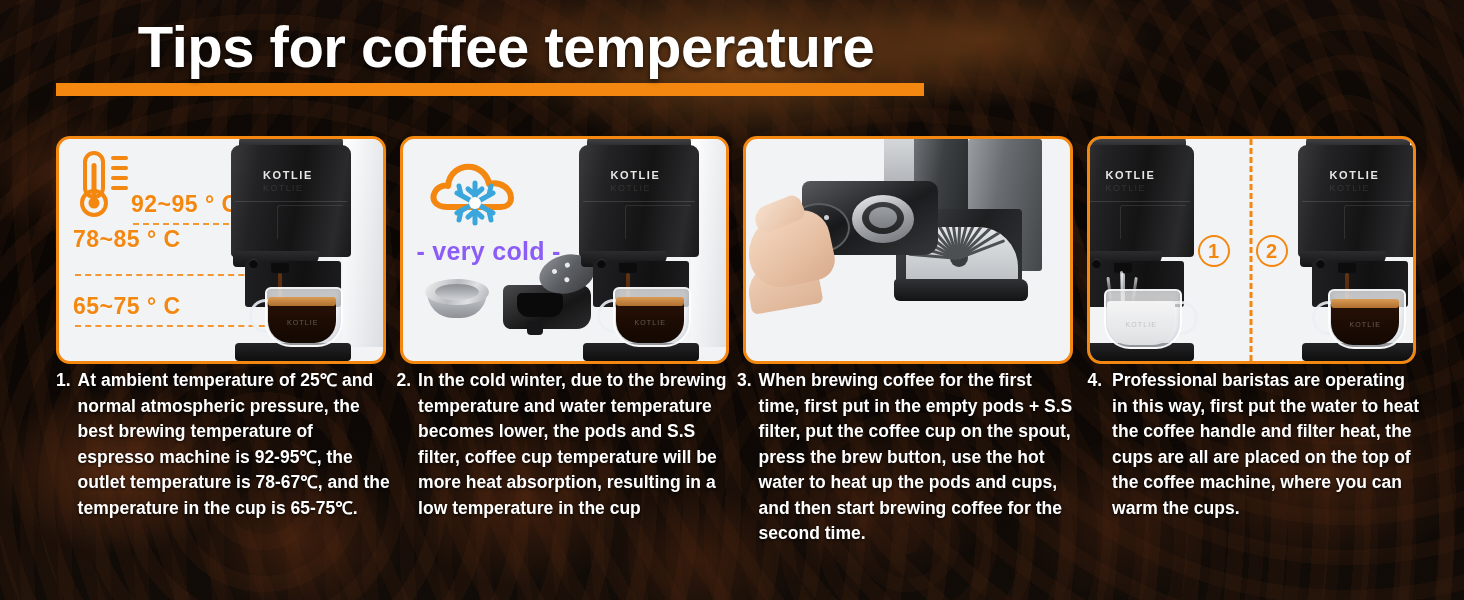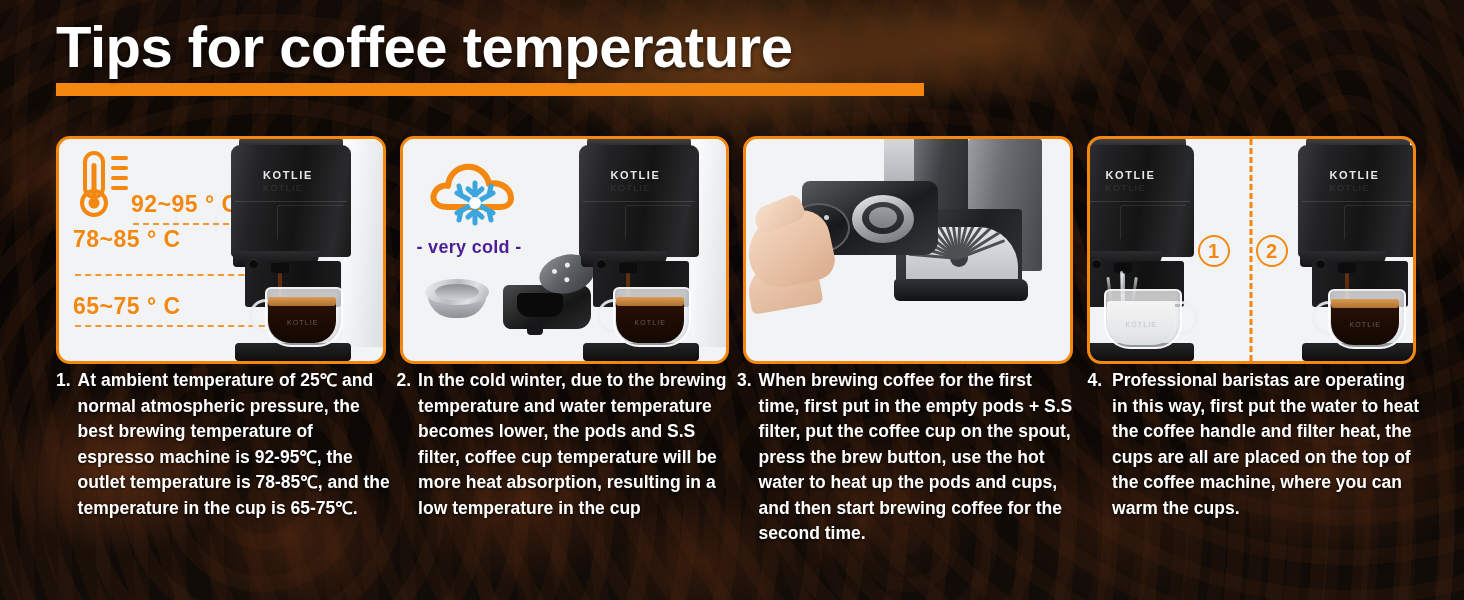--- a/index.html
+++ b/index.html
@@ -55,20 +55,21 @@
     width: 900px;
   }
   #page-title {
     font-size: 58px;
     line-height: 62px;
     font-weight: 700;
     color: #ffffff;
     letter-spacing: -0.5px;
     white-space: nowrap;
     text-shadow: 0 2px 5px rgba(0,0,0,.65);
+    text-align: center;
   }
   #title-underline {
     margin-top: 5px;
     width: 868px;
     height: 13px;
     background: #f3870f;
   }
 
   
   #panels {
@@ -270,23 +271,23 @@
 
   
   #cloud-icon {
     position: absolute;
     left: 22px; top: 12px;
     width: 105px; height: 78px;
   }
   #very-cold {
     position: absolute;
     left: 14px; top: 98px;
-    font-size: 18px;
+    font-size: 25px;
     font-weight: 700;
-    color: #4c1d95;
+    color: #8b5cf6;
     white-space: nowrap;
     letter-spacing: .3px;
   }
   .ss-filter {
     position: absolute;
     left: 22px; top: 140px;
     width: 64px; height: 42px;
   }
   .ss-filter .rim {
     position: absolute; left: 0; top: 0;
@@ -745,21 +746,21 @@
       <div class="cup-crema"></div>
       <div class="cup-brand">KOTLIE</div>
     </div>
   </div>
 
 </div>
 
 <div id="captions">
   <div class="caption c1">
     <span class="cap-num">1.</span>
-    <span class="cap-text">At ambient temperature of 25℃ and normal atmospheric pressure, the best brewing temperature of espresso machine is 92-95℃, the outlet temperature is 78-85℃, and the temperature in the cup is 65-75℃.</span>
+    <span class="cap-text">At ambient temperature of 25℃ and normal atmospheric pressure, the best brewing temperature of espresso machine is 92-95℃, the outlet temperature is 78-67℃, and the temperature in the cup is 65-75℃.</span>
   </div>
   <div class="caption c2">
     <span class="cap-num">2.</span>
     <span class="cap-text">In the cold winter, due to the brewing temperature and water temperature becomes lower, the pods and S.S filter, coffee cup temperature will be more heat absorption, resulting in a low temperature in the cup</span>
   </div>
   <div class="caption c3">
     <span class="cap-num">3.</span>
     <span class="cap-text">When brewing coffee for the first time, first put in the empty pods + S.S filter, put the coffee cup on the spout, press the brew button, use the hot water to heat up the pods and cups, and then start brewing coffee for the second time.</span>
   </div>
   <div class="caption c4">

